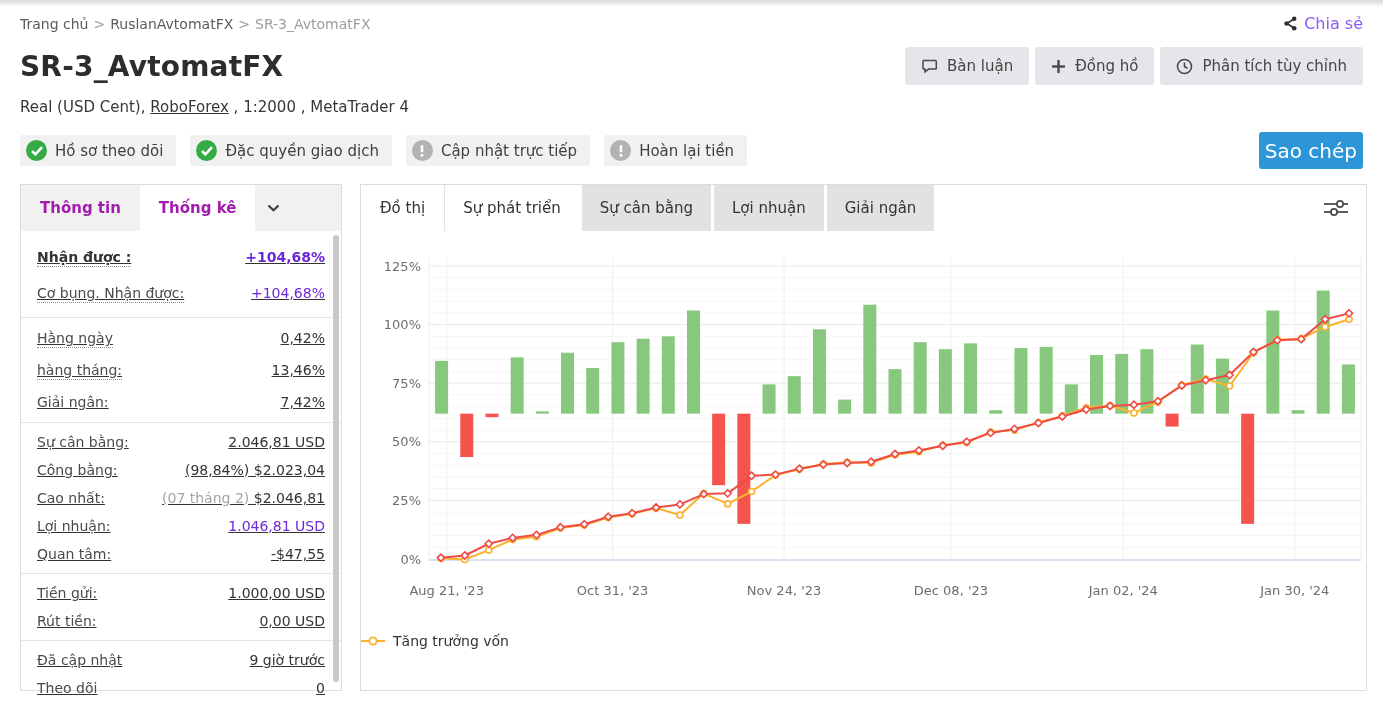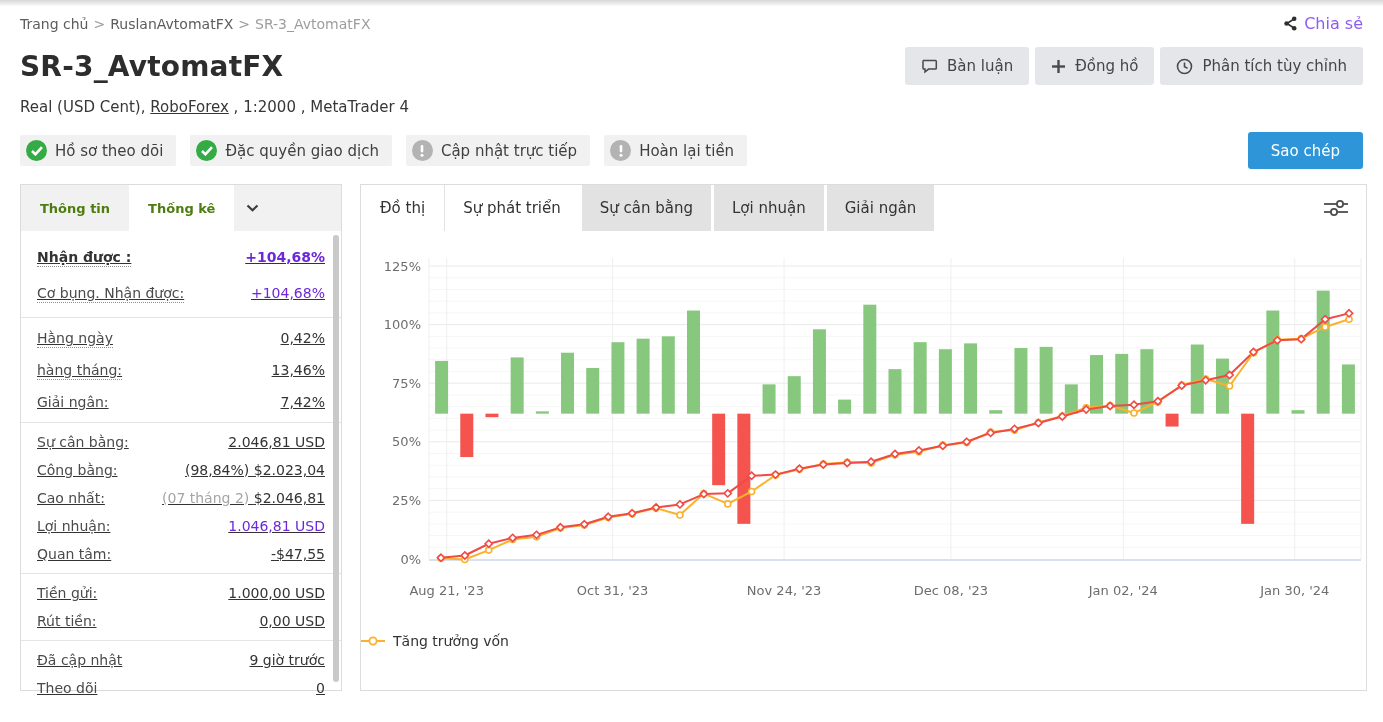--- a/index.html
+++ b/index.html
@@ -23,27 +23,27 @@
   .subtitle a { color:#373737; text-decoration:underline; cursor:pointer; }
   .badges-row { display:flex; align-items:center; margin-top:16px; }
   .badges { display:flex; gap:14px; flex:1; }
   .badge { display:flex; align-items:center; gap:8px; background:#f1f1f1; border-radius:2px;
     padding:5px 13px 5px 6px; font-size:15px; color:#3f3f3f; }
   .bicon { width:21px; height:21px; border-radius:50%; display:flex; align-items:center;
     justify-content:center; flex:none; }
   .bicon.ok { background:#35ab46; }
   .bicon.warn { background:#b3b3b3; }
   .copy-btn { background:#2e96d8; color:#fff; border:none; border-radius:3px; height:37px;
-    padding:0 23px; font-size:15px; font-family:inherit; cursor:pointer; }
+    padding:0 6px; font-size:20px; font-family:inherit; cursor:pointer; }
   .main { display:flex; gap:18px; padding:0 16px 0 20px; margin-top:15px; height:507px; }
   .panel { border:1px solid #dcdcdc; background:#fff; position:relative; }
   .sidebar { width:322px; flex:none; }
   .side-tabbar { display:flex; align-items:stretch; height:46px; background:#f1f1f1; }
-  .stab { display:flex; align-items:center; padding:0 19px; font-size:13px; font-weight:bold;
-    color:#4d7c0f; cursor:pointer; }
+  .stab { display:flex; align-items:center; padding:0 19px; font-size:15px; font-weight:bold;
+    color:#a21caf; cursor:pointer; }
   .stab.active { background:#fff; }
   .stab-chevron { display:flex; align-items:center; padding:0 12px; cursor:pointer; }
   .stats { padding-top:4px; }
   .sgroup { padding:5px 0;text-decoration:underline; }
   .sgroup + .sgroup { border-top:1px solid #e4e4e4; }
   .srow { display:flex; justify-content:space-between; align-items:baseline; padding:6px 16px; font-size:14px; }
   .g1 .srow { padding:9px 16px; }
   .g2 .srow { padding:7px 16px; }
   .slabel { color:#4a4a4a; }
   .slabel.dotted { border-bottom:1px dotted #8f8f8f; padding-bottom:1px; }

